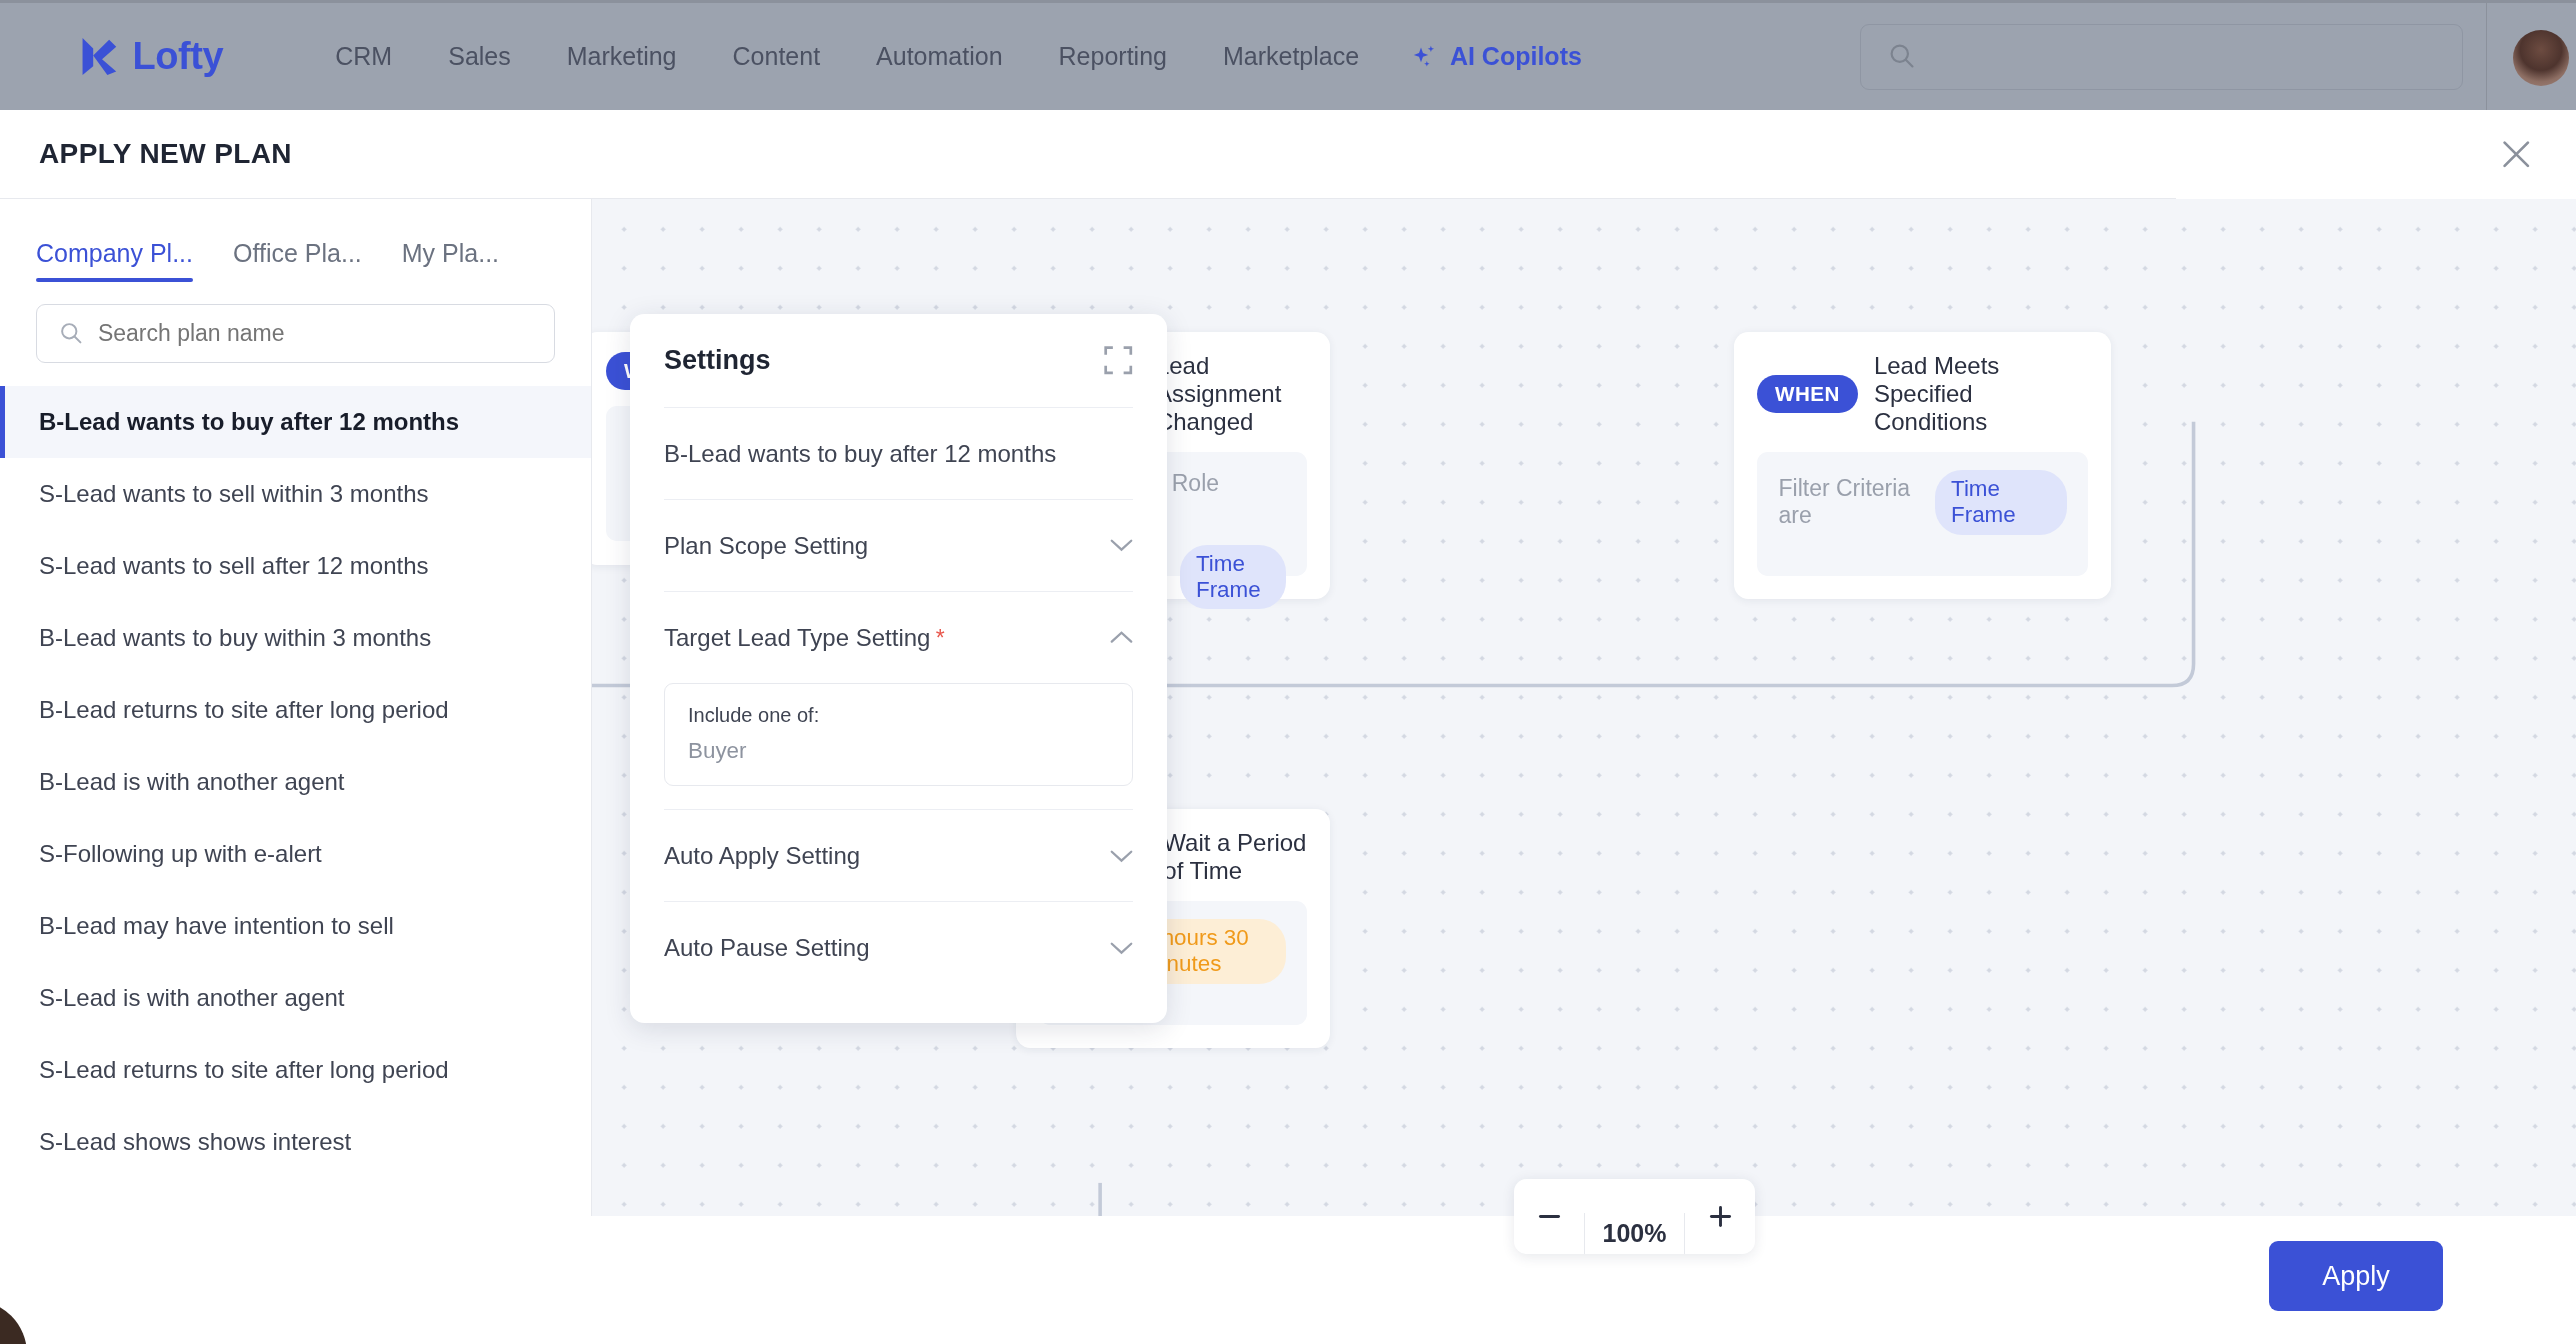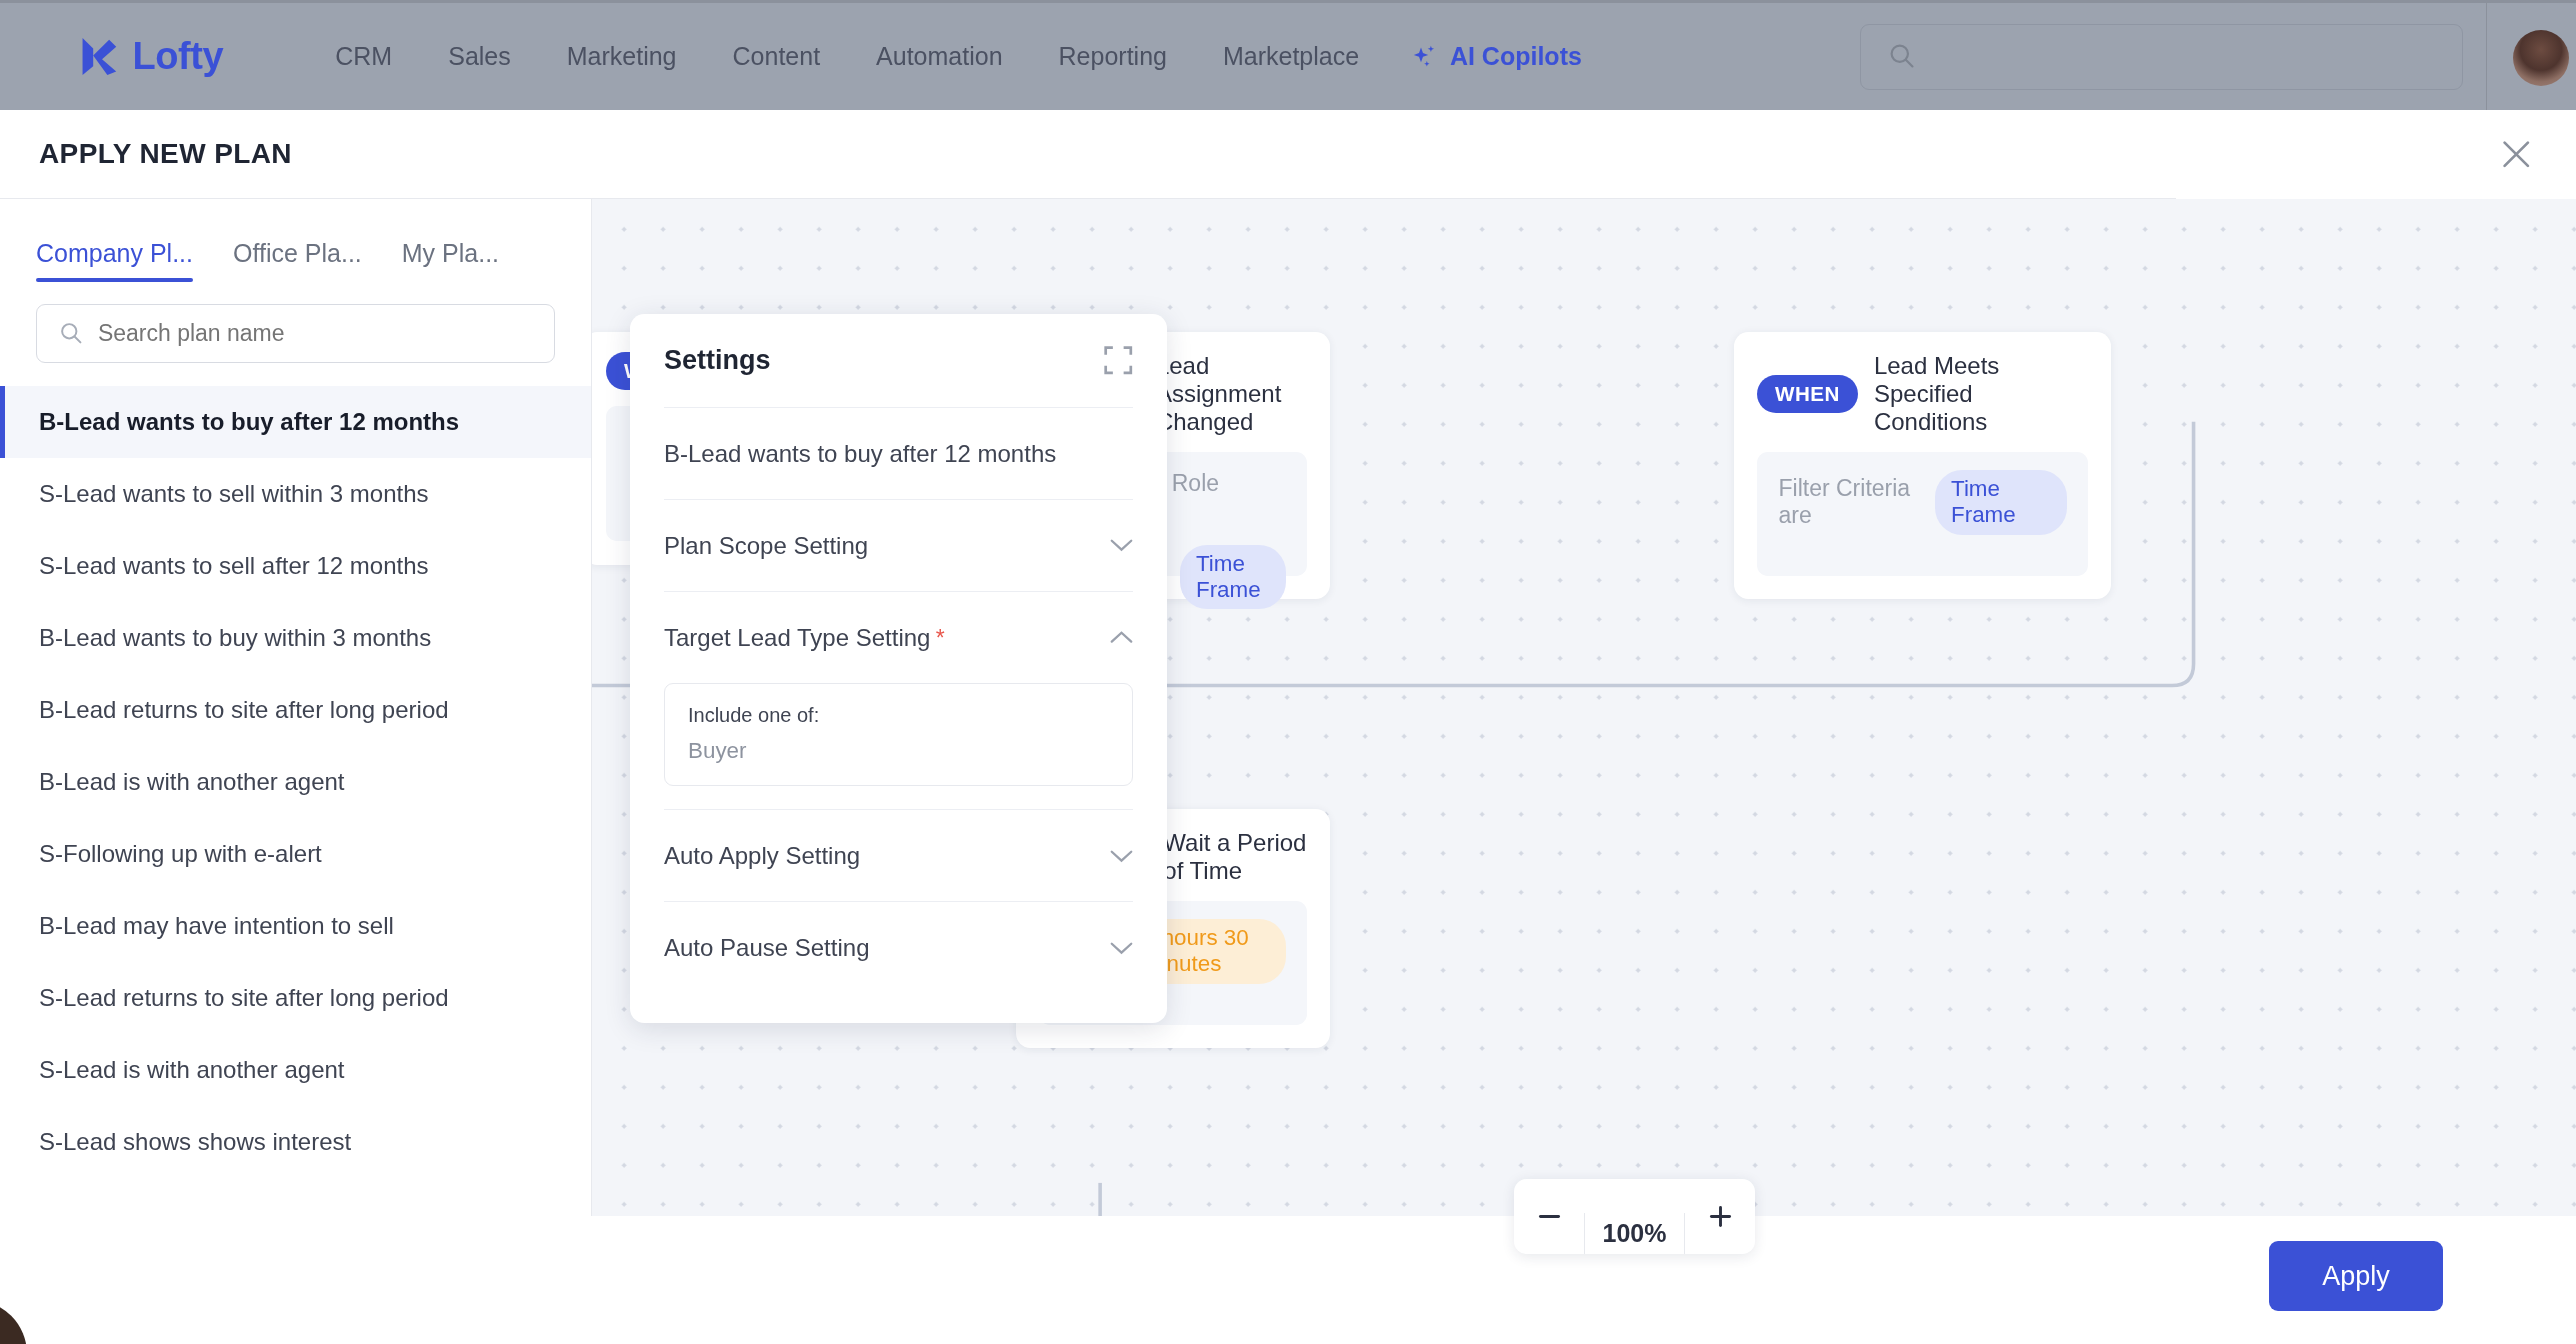--- a/index.html
+++ b/index.html
@@ -306,22 +306,22 @@
 
       <div class="plan-list">
         <div class="plan-item selected">B-Lead wants to buy after 12 months</div>
         <div class="plan-item">S-Lead wants to sell within 3 months</div>
         <div class="plan-item">S-Lead wants to sell after 12 months</div>
         <div class="plan-item">B-Lead wants to buy within 3 months</div>
         <div class="plan-item">B-Lead returns to site after long period</div>
         <div class="plan-item">B-Lead is with another agent</div>
         <div class="plan-item">S-Following up with e-alert</div>
         <div class="plan-item">B-Lead may have intention to sell</div>
+        <div class="plan-item">S-Lead is with another agent</div>
         <div class="plan-item">S-Lead returns to site after long period</div>
-        <div class="plan-item">S-Lead is with another agent</div>
         <div class="plan-item">S-Lead shows shows interest</div>
       </div>
     </div>
 
     <div class="canvas">
 
       <svg class="connectors" viewBox="0 0 2210 1232" width="1984" height="1106">
         <g fill="none" stroke="#c3cad8" stroke-width="4">
 
           <path d="M 566 248 L 566 518 Q 566 542 590 542"></path>

